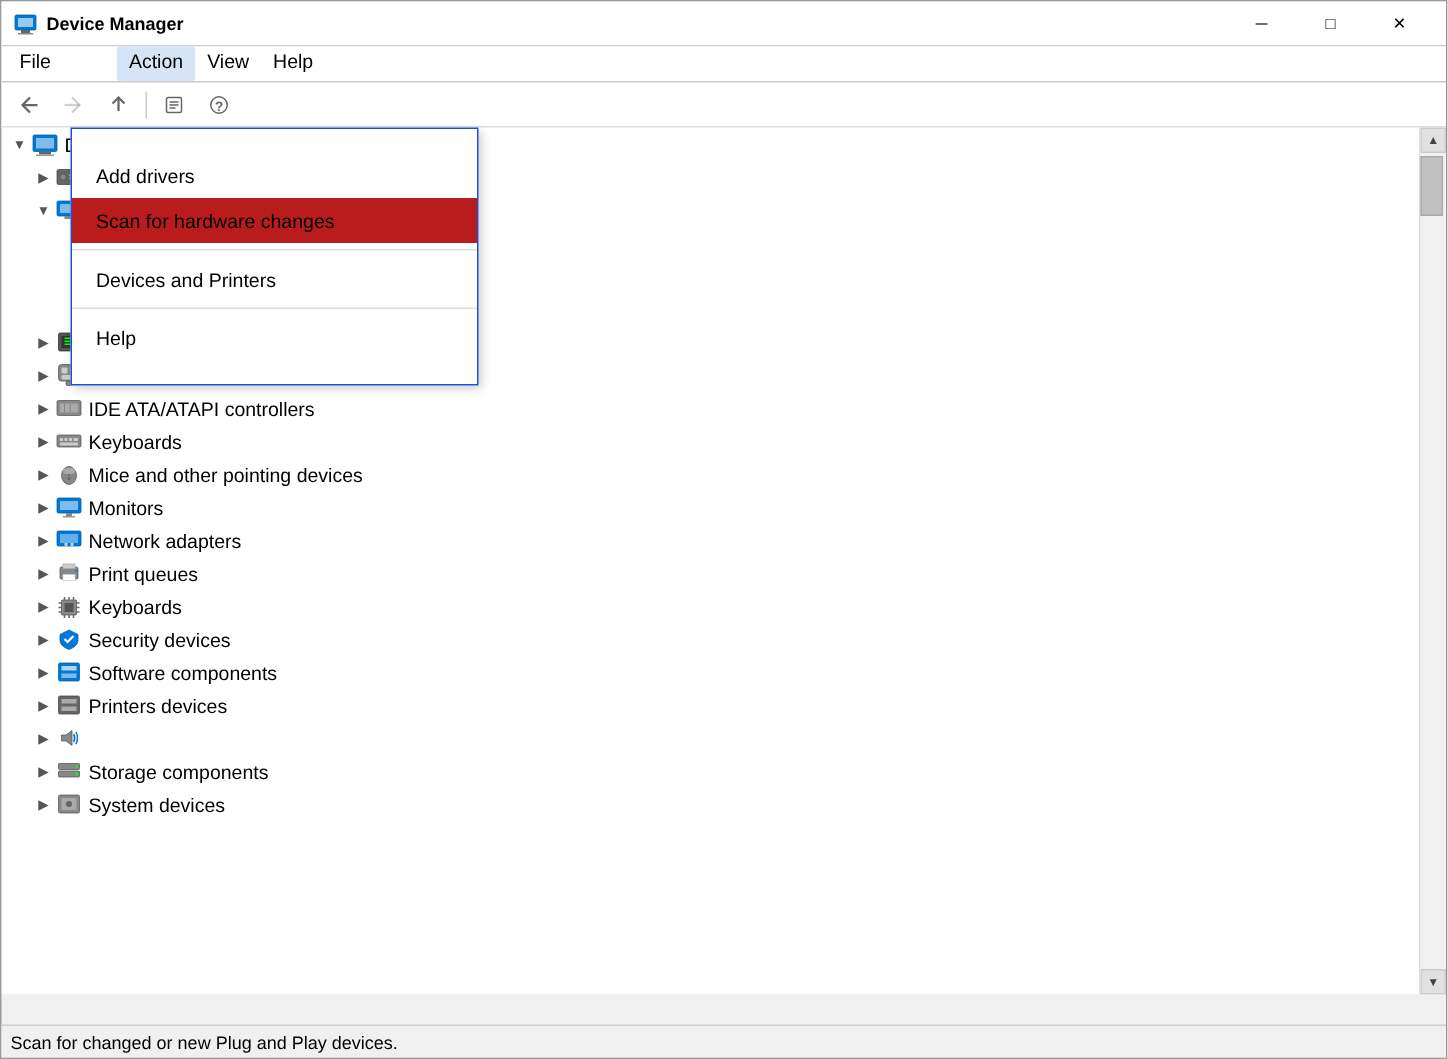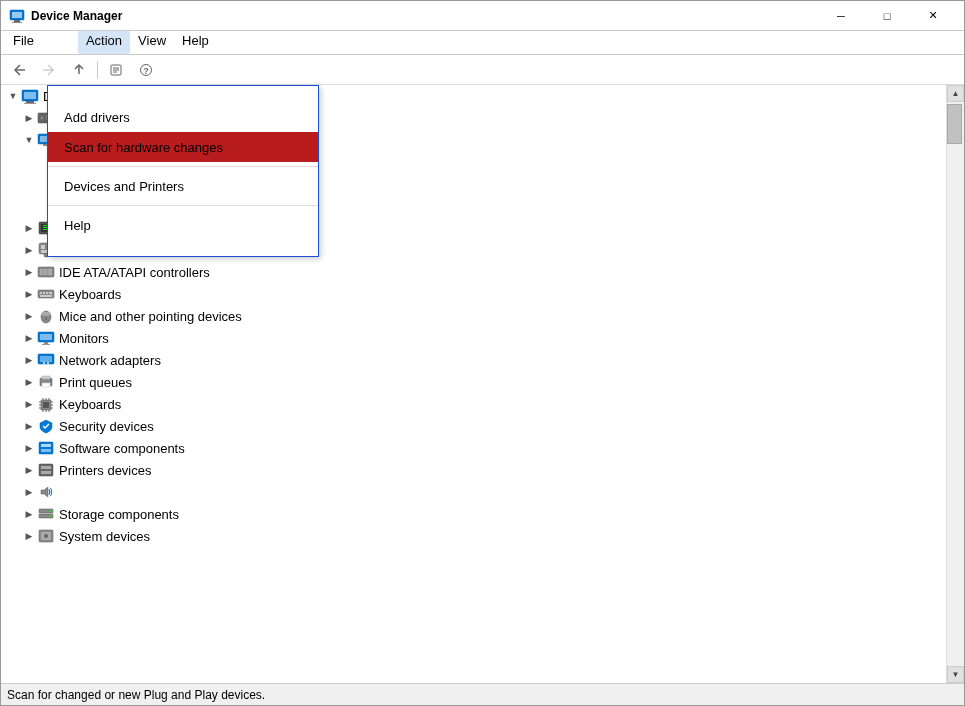--- a/index.html
+++ b/index.html
@@ -165,20 +165,21 @@
       margin: 4px 0;
     }
     .status-bar {
       background: #f0f0f0;
       height: 22px;
       display: flex;
       align-items: center;
       padding: 0 6px;
       border-top: 1px solid #ccc;
       font-size: 12px;
+      margin-top: 20px;
     }
 
     
     .scrollbar-track {
       width: 17px;
       height: 100%;
       background: #f0f0f0;
       display: flex;
       flex-direction: column;
       align-items: center;

